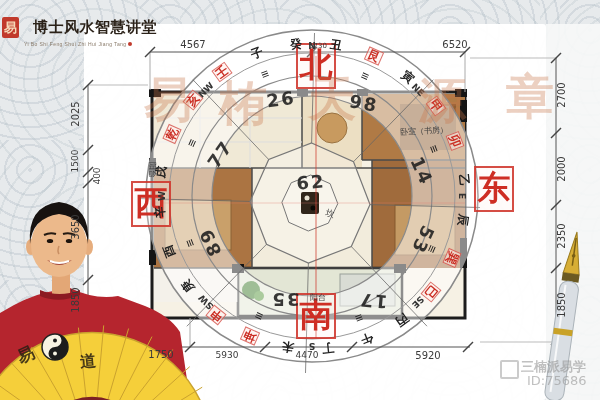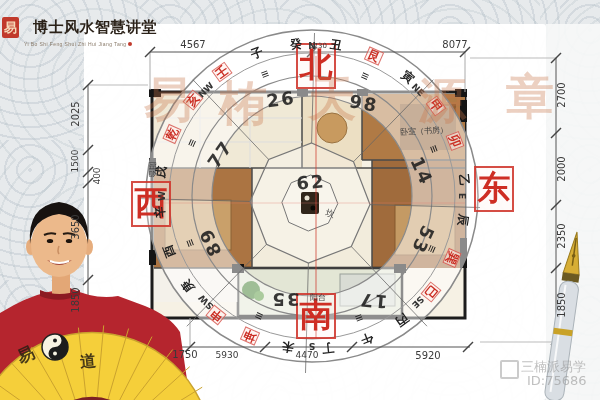--- a/index.html
+++ b/index.html
@@ -28,21 +28,21 @@
   .wmchar{font-family:"Liberation Serif",serif;font-weight:bold;font-size:48px;color:rgba(199,118,74,.34);}
   #brand{left:2px;top:15px;width:190px;height:40px;}
   #logoBox{position:absolute;left:0;top:2px;width:17px;height:21px;background:#c13a2c;border-radius:2px;
     color:#f6d9b8;font-family:"Liberation Serif",serif;font-weight:bold;font-size:13px;line-height:21px;text-align:center;}
   #brandTitle{position:absolute;left:31px;top:3px;font-family:"Liberation Serif",serif;font-weight:bold;
     font-size:15px;letter-spacing:0.5px;color:#2b2219;}
   #brandSub{position:absolute;left:22px;top:26px;font-size:5px;color:#8a7b6a;letter-spacing:.4px;}
   #brandSub .dot{display:inline-block;width:4px;height:4px;background:#c13a2c;border-radius:50%;margin-left:2px;}
   #cornerwm{left:497px;top:356px;width:100px;height:38px;color:rgba(150,150,150,.6);}
   #cornerwm .sq{position:absolute;left:3px;top:4px;width:15px;height:15px;border:2px solid rgba(160,160,160,.55);border-radius:2px;}
-  #cornerwm .l1{position:absolute;left:24px;top:2px;font-family:"Liberation Serif",serif;font-size:13px;font-weight:normal;}
+  #cornerwm .l1{position:absolute;left:24px;top:2px;font-family:"Liberation Serif",serif;font-size:13px;font-weight:bold;}
   #cornerwm .l2{position:absolute;left:30px;top:17px;font-size:13px;font-family:"DejaVu Sans",sans-serif;}
   .fanchar{font-family:"Liberation Serif",serif;font-weight:bold;color:rgba(40,30,18,.85);}
 </style>
 </head>
 <body>
 
 <div id="stage">
   <div class="abs" id="panel"></div>
   <div class="abs" id="rightstrip"></div>
 
@@ -280,22 +280,22 @@
     <div class="lbl palace" style="left: 210px; top: 242px; font-size: 18px; transform: translate(-50%, -50%) rotate(-115deg);">89</div>
     <div class="lbl palace" style="left: 423px; top: 240px; font-size: 18px; transform: translate(-50%, -50%) rotate(115deg);">53</div>
     <div class="lbl palace" style="left: 285px; top: 299px; font-size: 18px; transform: translate(-50%, -50%) rotate(180deg);">35</div>
     <div class="lbl palace" style="left: 373px; top: 301px; font-size: 18px; transform: translate(-50%, -50%) rotate(185deg);">17</div>
     <div class="lbl roomlbl" style="left: 318px; top: 297px; font-size: 8px; transform: translate(-50%, -50%) rotate(0deg);">阳台</div>
     <div class="lbl roomlbl" style="left: 424px; top: 131px; font-size: 8px; transform: translate(-50%, -50%) rotate(-3deg);">卧室（书房）</div>
     <div class="lbl roomlbl" style="left: 152px; top: 170px; font-size: 8px; transform: translate(-50%, -50%) rotate(90deg);">阳台</div>
     <div class="lbl roomlbl" style="left: 330px; top: 214px; font-size: 9px; transform: translate(-50%, -50%) rotate(15deg);">坎</div>
     <div class="lbl dim" style="left: 193px; top: 44px; font-size: 10px; transform: translate(-50%, -50%) rotate(0deg);">4567</div>
     <div class="lbl dim" style="left: 318px; top: 46px; font-size: 7px; transform: translate(-50%, -50%) rotate(0deg);">5730</div>
-    <div class="lbl dim" style="left: 455px; top: 44px; font-size: 10px; transform: translate(-50%, -50%) rotate(0deg);">8077</div>
-    <div class="lbl dim" style="left: 161px; top: 354px; font-size: 10px; transform: translate(-50%, -50%) rotate(0deg); margin-left: 24px;">1750</div>
+    <div class="lbl dim" style="left: 455px; top: 44px; font-size: 10px; transform: translate(-50%, -50%) rotate(0deg);">6520</div>
+    <div class="lbl dim" style="left: 161px; top: 354px; font-size: 10px; transform: translate(-50%, -50%) rotate(0deg);">1750</div>
     <div class="lbl dim" style="left: 227px; top: 355px; font-size: 9px; transform: translate(-50%, -50%) rotate(0deg);">5930</div>
     <div class="lbl dim" style="left: 307px; top: 355px; font-size: 9px; transform: translate(-50%, -50%) rotate(0deg);">4470</div>
     <div class="lbl dim" style="left: 428px; top: 355px; font-size: 10px; transform: translate(-50%, -50%) rotate(0deg);">5920</div>
     <div class="lbl dim" style="left: 75px; top: 114px; font-size: 10px; transform: translate(-50%, -50%) rotate(-90deg);">2025</div>
     <div class="lbl dim" style="left: 75px; top: 161px; font-size: 9px; transform: translate(-50%, -50%) rotate(-90deg);">1500</div>
     <div class="lbl dim" style="left: 97px; top: 176px; font-size: 9px; transform: translate(-50%, -50%) rotate(-90deg);">400</div>
     <div class="lbl dim" style="left: 75px; top: 227px; font-size: 10px; transform: translate(-50%, -50%) rotate(-90deg);">3650</div>
     <div class="lbl dim" style="left: 75px; top: 300px; font-size: 10px; transform: translate(-50%, -50%) rotate(-90deg);">1850</div>
     <div class="lbl dim" style="left: 561px; top: 95px; font-size: 10px; transform: translate(-50%, -50%) rotate(-90deg);">2700</div>
     <div class="lbl dim" style="left: 561px; top: 169px; font-size: 10px; transform: translate(-50%, -50%) rotate(-90deg);">2000</div>

